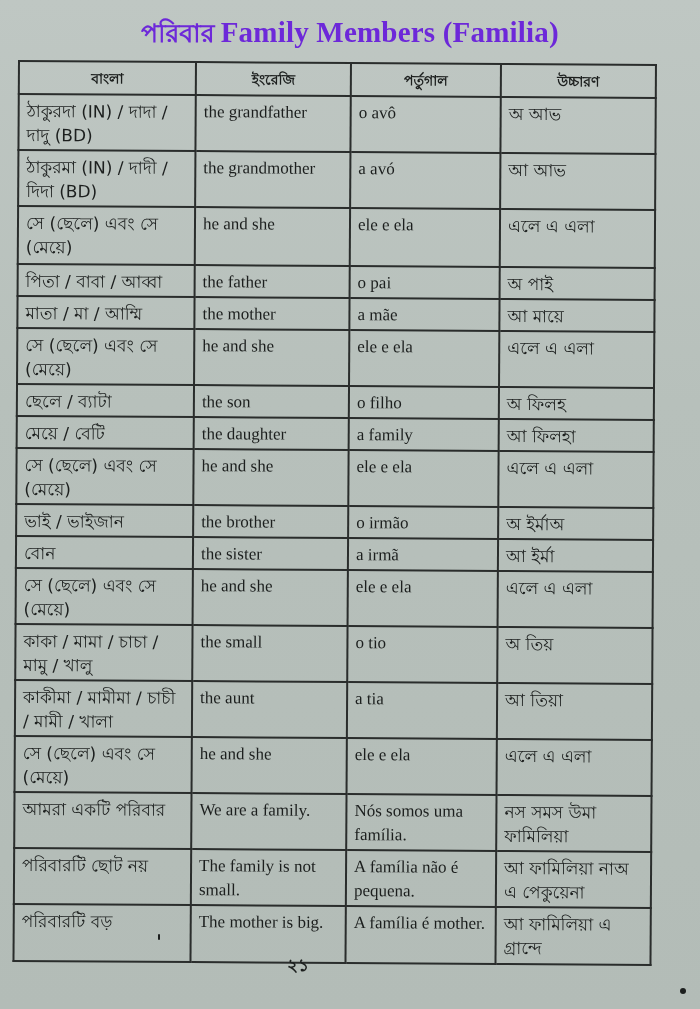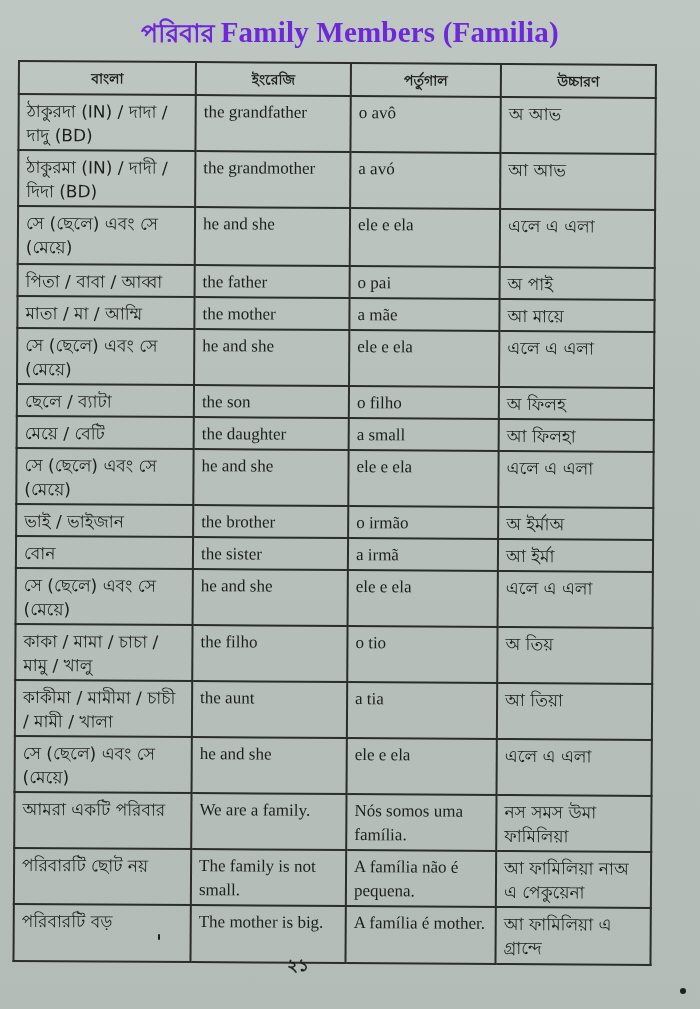--- a/index.html
+++ b/index.html
@@ -158,21 +158,21 @@
     </tr>
     <tr style="height:29px">
       <td class="bn">ছেলে / ব্যাটা</td>
       <td class="en">the son</td>
       <td class="pt">o filho</td>
       <td class="pron">অ ফিলহ</td>
     </tr>
     <tr style="height:28px">
       <td class="bn">মেয়ে / বেটি</td>
       <td class="en">the daughter</td>
-      <td class="pt">a small</td>
+      <td class="pt">a family</td>
       <td class="pron">আ ফিলহা</td>
     </tr>
     <tr style="height:55px">
       <td class="bn">সে (ছেলে) এবং সে (মেয়ে)</td>
       <td class="en">he and she</td>
       <td class="pt">ele e ela</td>
       <td class="pron">এলে এ এলা</td>
     </tr>
     <tr style="height:29px">
       <td class="bn">ভাই / ভাইজান</td>
@@ -187,21 +187,21 @@
       <td class="pron">আ ইর্মা</td>
     </tr>
     <tr style="height:54px">
       <td class="bn">সে (ছেলে) এবং সে (মেয়ে)</td>
       <td class="en">he and she</td>
       <td class="pt">ele e ela</td>
       <td class="pron">এলে এ এলা</td>
     </tr>
     <tr style="height:54px">
       <td class="bn">কাকা / মামা / চাচা / মামু / খালু</td>
-      <td class="en">the filho</td>
+      <td class="en">the small</td>
       <td class="pt">o tio</td>
       <td class="pron">অ তিয়</td>
     </tr>
     <tr style="height:54px">
       <td class="bn">কাকীমা / মামীমা / চাচী / মামী / খালা</td>
       <td class="en">the aunt</td>
       <td class="pt">a tia</td>
       <td class="pron">আ তিয়া</td>
     </tr>
     <tr style="height:53px">

